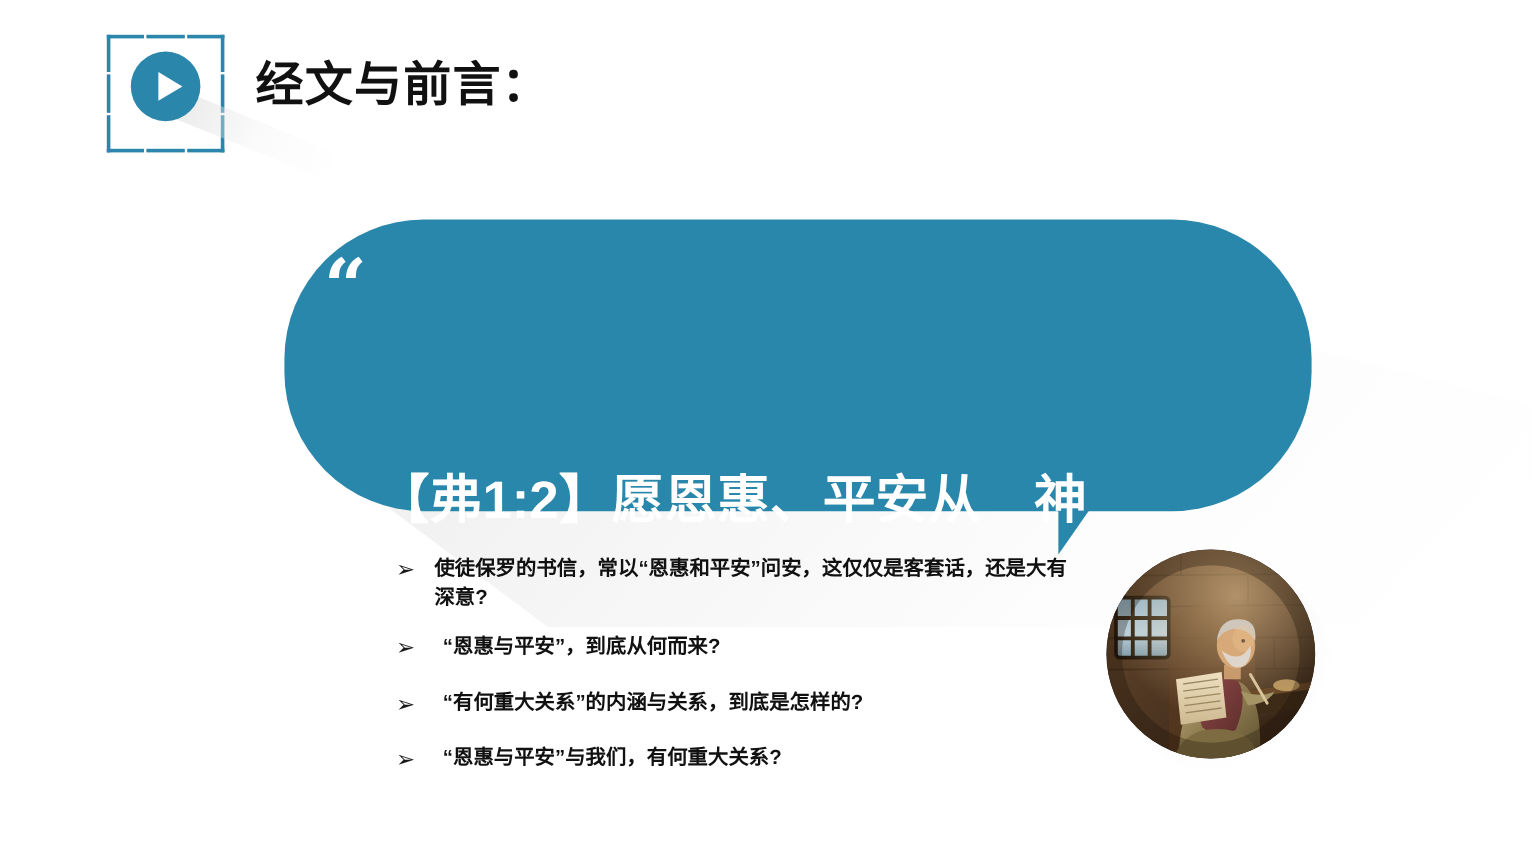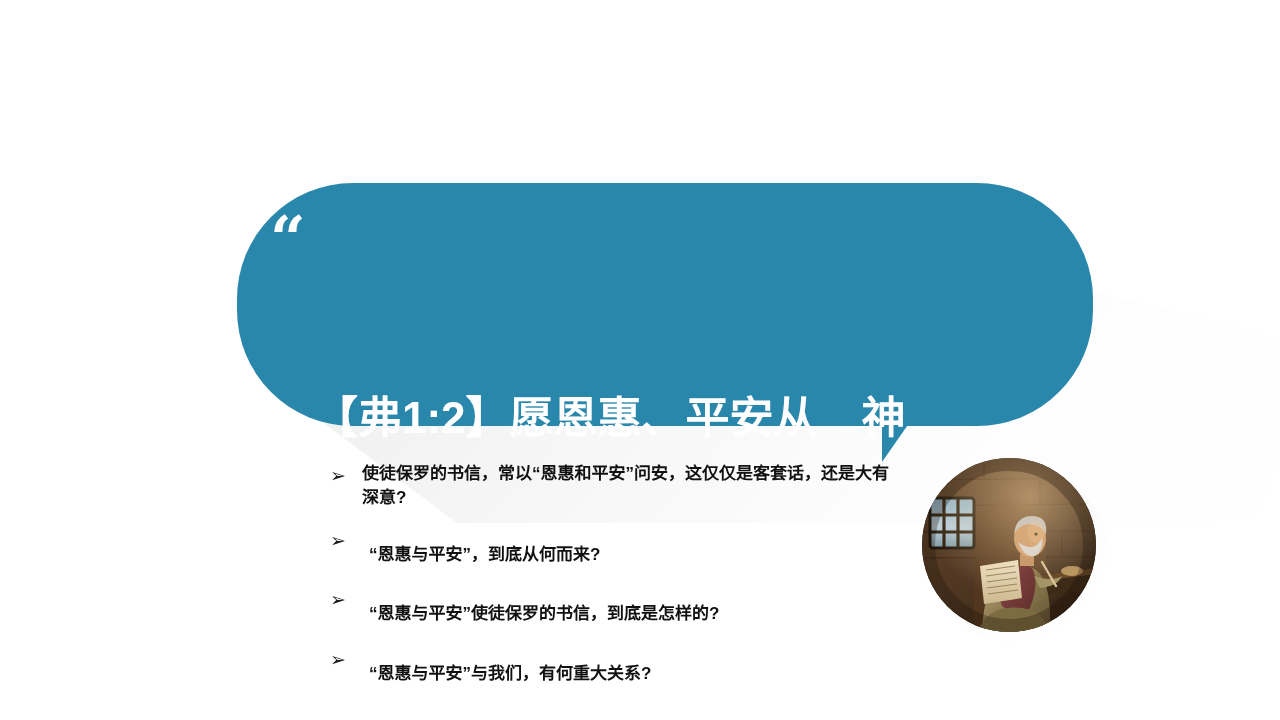--- a/index.html
+++ b/index.html
@@ -245,21 +245,20 @@
   .bullet-text {
     flex: 1 1 auto;
     font-size: 17px;
     font-weight: bold;
     color: #111111;
     line-height: 1.42;
     letter-spacing: 0px;
   }
   .bullet-text.indent {
     text-indent: 7px;
-    margin-top: 16px;
   }
 
   
   .photo-shadow {
     position: absolute;
     left: 932px;
     top: 468px;
     width: 178px;
     height: 178px;
     border-radius: 50%;
@@ -282,20 +281,40 @@
     display: block;
     width: 174px;
     height: 174px;
   }
 </style>
 </head>
 <body>
 
 <div class="slide">
 
+  <div class="header">
+
+    <div class="logo-mark">
+      <div class="frame-seg frame-tl"></div>
+      <div class="frame-seg frame-tr"></div>
+      <div class="frame-seg frame-bl"></div>
+      <div class="frame-seg frame-br"></div>
+      <div class="frame-seg frame-top-mid"></div>
+      <div class="frame-seg frame-bottom-mid"></div>
+      <div class="frame-seg frame-left-mid"></div>
+      <div class="frame-seg frame-right-mid"></div>
+
+      <div class="play-shadow"></div>
+      <div class="play-circle">
+        <div class="play-triangle"></div>
+      </div>
+    </div>
+
+    <div class="header-title">经文与前言：</div>
+  </div>
 
   <div class="bubble-wrap">
     <div class="bubble-longshadow"></div>
     <div class="bubble"></div>
     <div class="bubble-tail"></div>
 
     <div class="quote-glyph">“</div>
 
     <div class="bubble-text">
       <span class="bubble-line first">【弗1:2】愿恩惠、平安从　神</span>
@@ -310,21 +329,21 @@
       <span class="bullet-text">使徒保罗的书信，常以“恩惠和平安”问安，这仅仅是客套话，还是大有深意?</span>
     </div>
 
     <div class="bullet-row">
       <span class="bullet-marker">➢</span>
       <span class="bullet-text indent">“恩惠与平安”，到底从何而来?</span>
     </div>
 
     <div class="bullet-row">
       <span class="bullet-marker">➢</span>
-      <span class="bullet-text indent">“恩惠与平安”使徒保罗的书信，到底是怎样的?</span>
+      <span class="bullet-text indent">“有何重大关系”的内涵与关系，到底是怎样的?</span>
     </div>
 
     <div class="bullet-row">
       <span class="bullet-marker">➢</span>
       <span class="bullet-text indent">“恩惠与平安”与我们，有何重大关系?</span>
     </div>
   </div>
 
   <div class="photo-shadow"></div>
   <div class="photo-circle">

